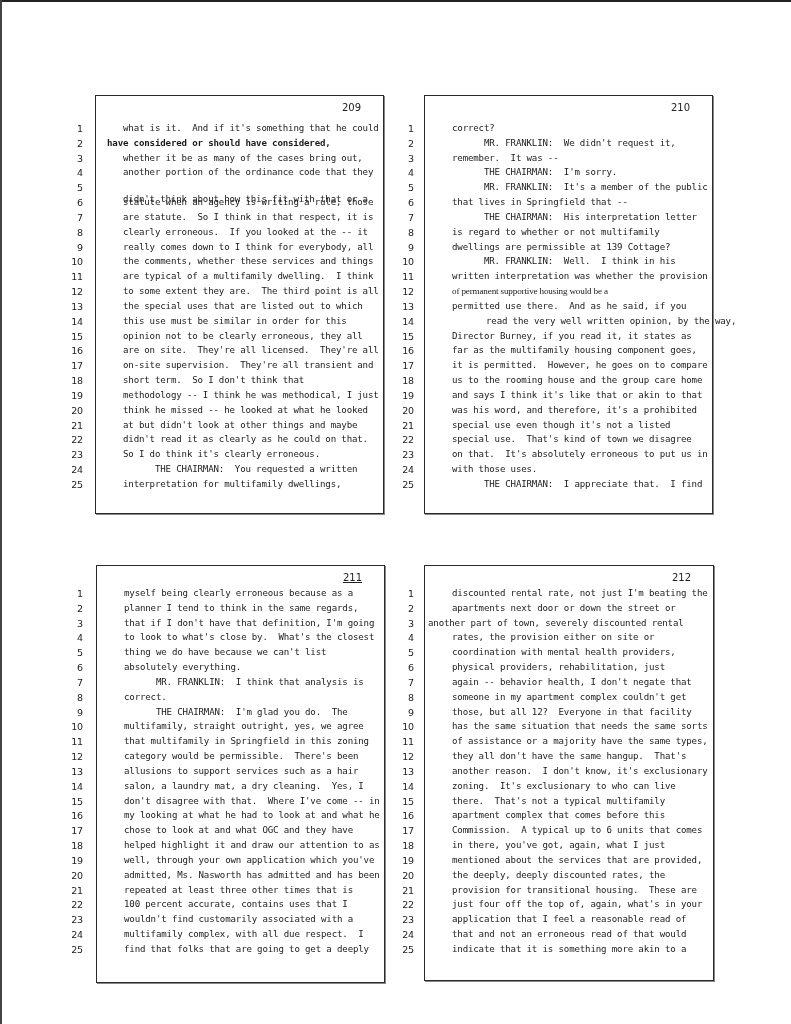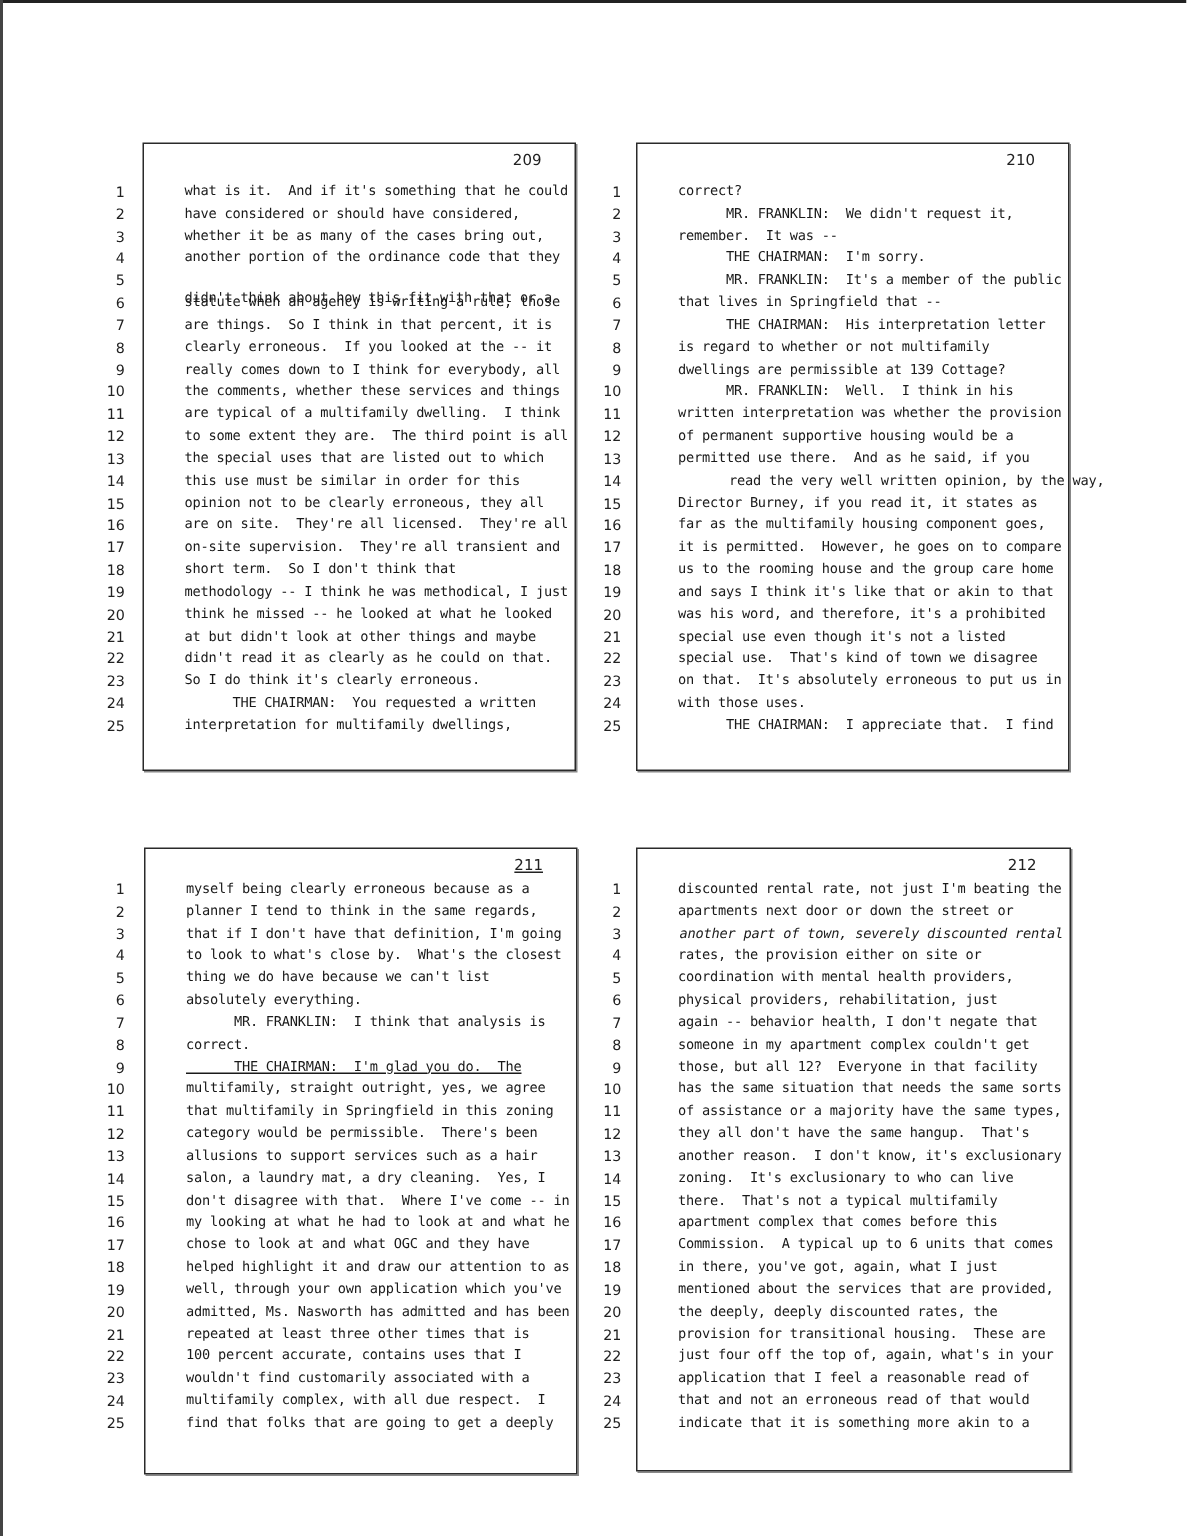--- a/index.html
+++ b/index.html
@@ -47,31 +47,31 @@
 <div class="scan-top"></div>
 <div class="scan-left"></div>
 
 <div class="page" style="left:95px; top:95px; width:289px; height:419px;">
   <span class="page-num">209</span>
 </div>
 <div class="lines">
     <span class="line ln" style="left: 63px; top: 121px;">1</span>
     <span class="line txt" style="left: 123px; top: 121px;">what is it.  And if it's something that he could</span>
     <span class="line ln" style="left: 63px; top: 135.83px;">2</span>
-    <span class="line txt" style="left: 123px; top: 135.83px;">have considered or should have considered,</span>
+    <span class="line txt" style="left: 107px; top: 135.83px; font-weight: bold;">have considered or should have considered,</span>
     <span class="line ln" style="left: 63px; top: 150.66px;">3</span>
     <span class="line txt" style="left: 123px; top: 150.66px;">whether it be as many of the cases bring out,</span>
     <span class="line ln" style="left: 63px; top: 165.49px;">4</span>
     <span class="line txt" style="left: 123px; top: 165.49px;">another portion of the ordinance code that they</span>
     <span class="line ln" style="left: 63px; top: 180.32px;">5</span>
     <span class="line txt" style="left: 123px; top: 180.32px; margin-top: 12px;">didn't think about how this fit with that or a</span>
     <span class="line ln" style="left: 63px; top: 195.15px;">6</span>
     <span class="line txt" style="left: 123px; top: 195.15px;">statute when an agency is writing a rule, those</span>
     <span class="line ln" style="left: 63px; top: 209.98px;">7</span>
-    <span class="line txt" style="left: 123px; top: 209.98px;">are things.  So I think in that percent, it is</span>
+    <span class="line txt" style="left: 123px; top: 209.98px;">are statute.  So I think in that respect, it is</span>
     <span class="line ln" style="left: 63px; top: 224.81px;">8</span>
     <span class="line txt" style="left: 123px; top: 224.81px;">clearly erroneous.  If you looked at the -- it</span>
     <span class="line ln" style="left: 63px; top: 239.64px;">9</span>
     <span class="line txt" style="left: 123px; top: 239.64px;">really comes down to I think for everybody, all</span>
     <span class="line ln" style="left: 63px; top: 254.47px;">10</span>
     <span class="line txt" style="left: 123px; top: 254.47px;">the comments, whether these services and things</span>
     <span class="line ln" style="left: 63px; top: 269.3px;">11</span>
     <span class="line txt" style="left: 123px; top: 269.3px;">are typical of a multifamily dwelling.  I think</span>
     <span class="line ln" style="left: 63px; top: 284.13px;">12</span>
     <span class="line txt" style="left: 123px; top: 284.13px;">to some extent they are.  The third point is all</span>
@@ -123,21 +123,21 @@
     <span class="line txt" style="left: 452px; top: 209.98px;">      THE CHAIRMAN:  His interpretation letter</span>
     <span class="line ln" style="left: 394px; top: 224.81px;">8</span>
     <span class="line txt" style="left: 452px; top: 224.81px;">is regard to whether or not multifamily</span>
     <span class="line ln" style="left: 394px; top: 239.64px;">9</span>
     <span class="line txt" style="left: 452px; top: 239.64px;">dwellings are permissible at 139 Cottage?</span>
     <span class="line ln" style="left: 394px; top: 254.47px;">10</span>
     <span class="line txt" style="left: 452px; top: 254.47px;">      MR. FRANKLIN:  Well.  I think in his</span>
     <span class="line ln" style="left: 394px; top: 269.3px;">11</span>
     <span class="line txt" style="left: 452px; top: 269.3px;">written interpretation was whether the provision</span>
     <span class="line ln" style="left: 394px; top: 284.13px;">12</span>
-    <span class="line txt" style="left: 452px; top: 284.13px;">of permanent supportive housing would be a</span>
+    <span class="line txt" style="left: 452px; top: 284.13px; font-family: Liberation Serif, serif;">of permanent supportive housing would be a</span>
     <span class="line ln" style="left: 394px; top: 298.96px;">13</span>
     <span class="line txt" style="left: 452px; top: 298.96px;">permitted use there.  And as he said, if you</span>
     <span class="line ln" style="left: 394px; top: 313.79px;">14</span>
     <span class="line txt" style="left: 452px; top: 313.79px; margin-left: 34px;">read the very well written opinion, by the way,</span>
     <span class="line ln" style="left: 394px; top: 328.62px;">15</span>
     <span class="line txt" style="left: 452px; top: 328.62px;">Director Burney, if you read it, it states as</span>
     <span class="line ln" style="left: 394px; top: 343.45px;">16</span>
     <span class="line txt" style="left: 452px; top: 343.45px;">far as the multifamily housing component goes,</span>
     <span class="line ln" style="left: 394px; top: 358.28px;">17</span>
     <span class="line txt" style="left: 452px; top: 358.28px;">it is permitted.  However, he goes on to compare</span>
@@ -173,21 +173,21 @@
     <span class="line txt" style="left: 124px; top: 630.49px;">to look to what's close by.  What's the closest</span>
     <span class="line ln" style="left: 63px; top: 645.32px;">5</span>
     <span class="line txt" style="left: 124px; top: 645.32px;">thing we do have because we can't list</span>
     <span class="line ln" style="left: 63px; top: 660.15px;">6</span>
     <span class="line txt" style="left: 124px; top: 660.15px;">absolutely everything.</span>
     <span class="line ln" style="left: 63px; top: 674.98px;">7</span>
     <span class="line txt" style="left: 124px; top: 674.98px;">      MR. FRANKLIN:  I think that analysis is</span>
     <span class="line ln" style="left: 63px; top: 689.81px;">8</span>
     <span class="line txt" style="left: 124px; top: 689.81px;">correct.</span>
     <span class="line ln" style="left: 63px; top: 704.64px;">9</span>
-    <span class="line txt" style="left: 124px; top: 704.64px; text-decoration: underline;">      THE CHAIRMAN:  I'm glad you do.  The</span>
+    <span class="line txt" style="left: 124px; top: 704.64px;">      THE CHAIRMAN:  I'm glad you do.  The</span>
     <span class="line ln" style="left: 63px; top: 719.47px;">10</span>
     <span class="line txt" style="left: 124px; top: 719.47px;">multifamily, straight outright, yes, we agree</span>
     <span class="line ln" style="left: 63px; top: 734.3px;">11</span>
     <span class="line txt" style="left: 124px; top: 734.3px;">that multifamily in Springfield in this zoning</span>
     <span class="line ln" style="left: 63px; top: 749.13px;">12</span>
     <span class="line txt" style="left: 124px; top: 749.13px;">category would be permissible.  There's been</span>
     <span class="line ln" style="left: 63px; top: 763.96px;">13</span>
     <span class="line txt" style="left: 124px; top: 763.96px;">allusions to support services such as a hair</span>
     <span class="line ln" style="left: 63px; top: 778.79px;">14</span>
     <span class="line txt" style="left: 124px; top: 778.79px;">salon, a laundry mat, a dry cleaning.  Yes, I</span>
@@ -217,21 +217,21 @@
 
 <div class="page" style="left:424px; top:565px; width:290px; height:416px;">
   <span class="page-num">212</span>
 </div>
 <div class="lines">
     <span class="line ln" style="left: 394px; top: 586px;">1</span>
     <span class="line txt" style="left: 452px; top: 586px;">discounted rental rate, not just I'm beating the</span>
     <span class="line ln" style="left: 394px; top: 600.83px;">2</span>
     <span class="line txt" style="left: 452px; top: 600.83px;">apartments next door or down the street or</span>
     <span class="line ln" style="left: 394px; top: 615.66px;">3</span>
-    <span class="line txt" style="left: 453px; top: 615.66px; font-style: italic;">another part of town, severely discounted rental</span>
+    <span class="line txt" style="left: 428px; top: 615.66px;">another part of town, severely discounted rental</span>
     <span class="line ln" style="left: 394px; top: 630.49px;">4</span>
     <span class="line txt" style="left: 452px; top: 630.49px;">rates, the provision either on site or</span>
     <span class="line ln" style="left: 394px; top: 645.32px;">5</span>
     <span class="line txt" style="left: 452px; top: 645.32px;">coordination with mental health providers,</span>
     <span class="line ln" style="left: 394px; top: 660.15px;">6</span>
     <span class="line txt" style="left: 452px; top: 660.15px;">physical providers, rehabilitation, just</span>
     <span class="line ln" style="left: 394px; top: 674.98px;">7</span>
     <span class="line txt" style="left: 452px; top: 674.98px;">again -- behavior health, I don't negate that</span>
     <span class="line ln" style="left: 394px; top: 689.81px;">8</span>
     <span class="line txt" style="left: 452px; top: 689.81px;">someone in my apartment complex couldn't get</span>

